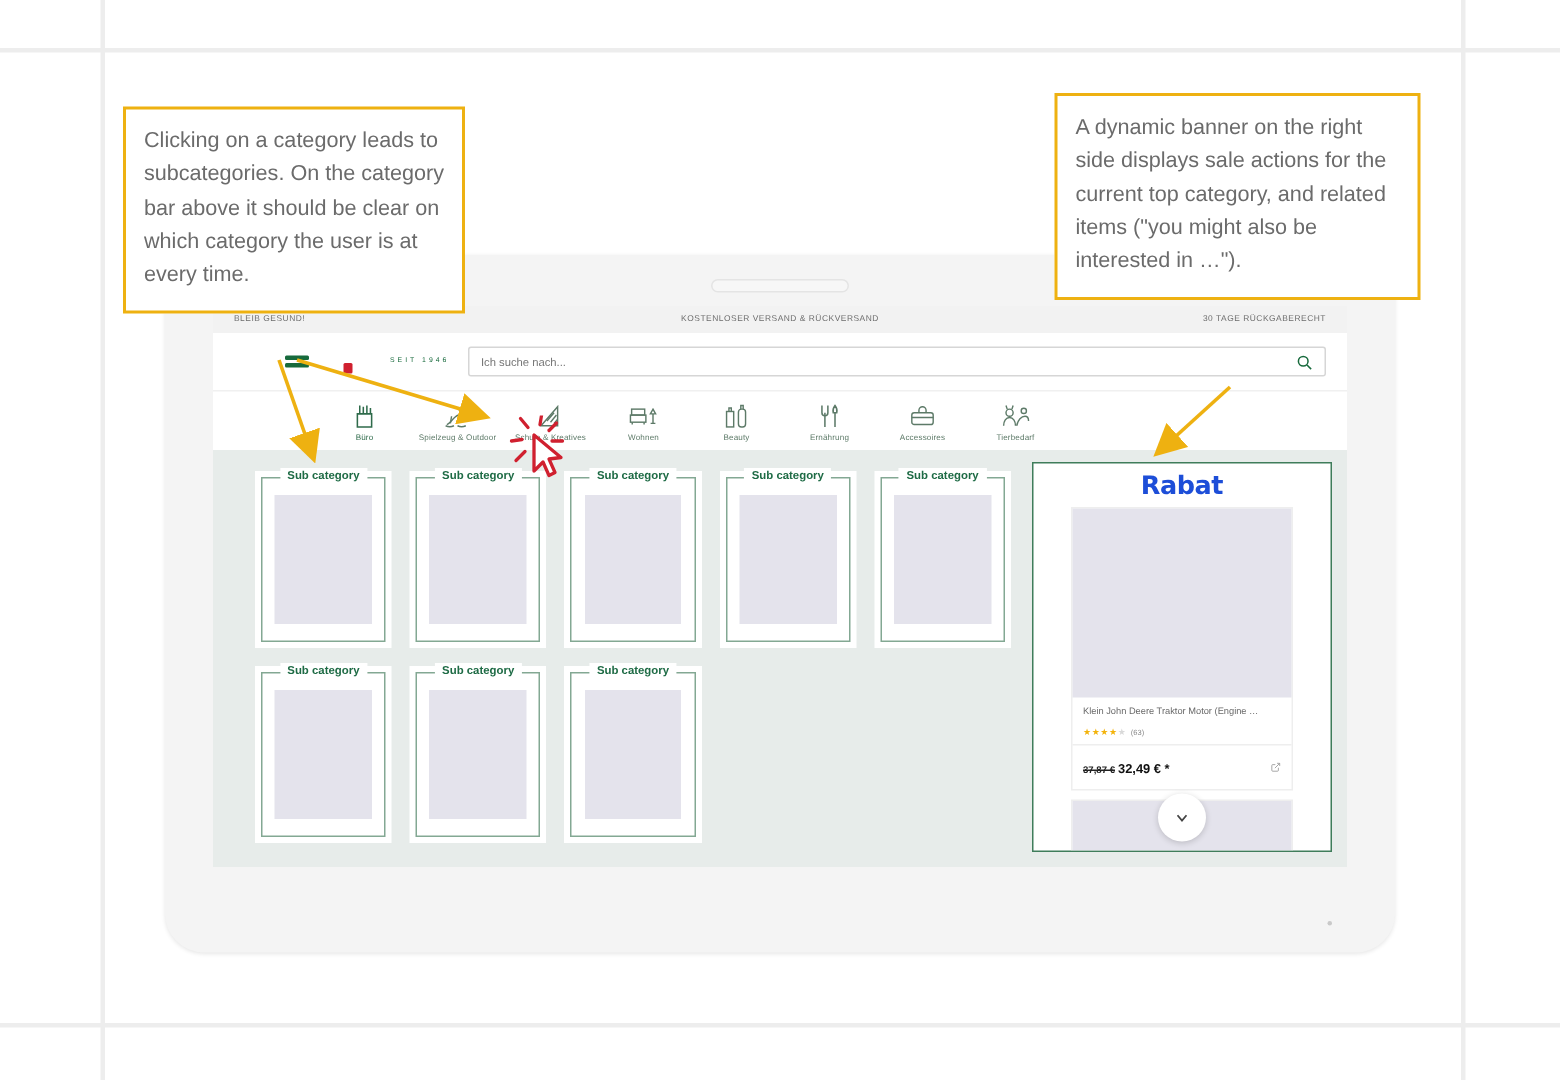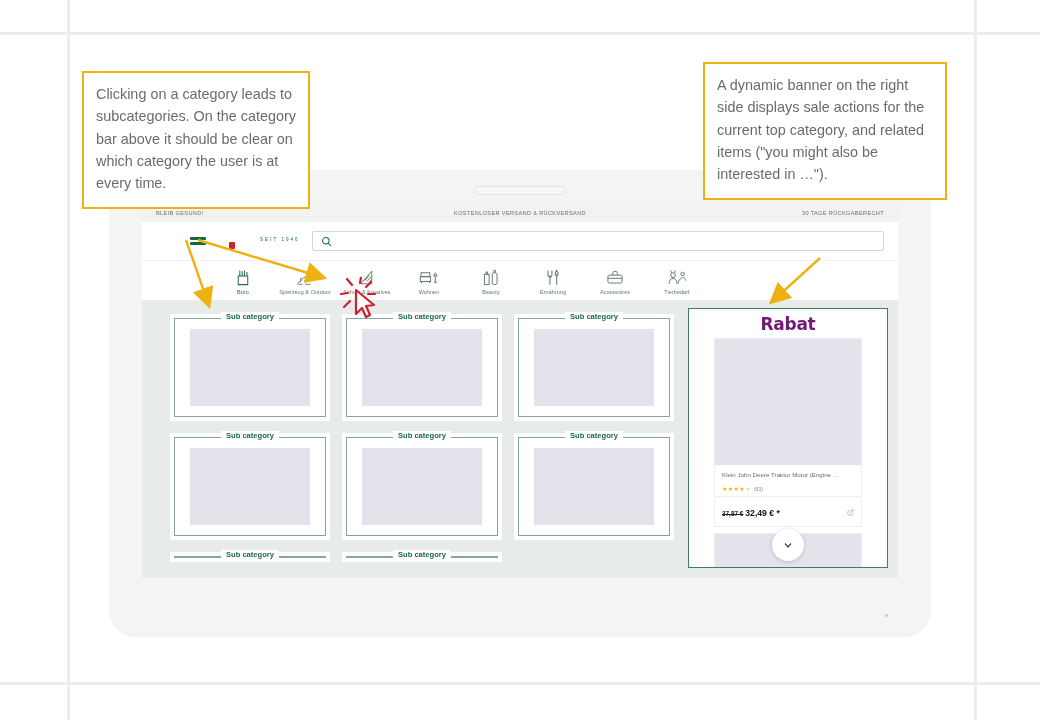--- a/index.html
+++ b/index.html
@@ -123,21 +123,21 @@
 
   
   #page-body {
     display: flex; gap: 0;
     height: 278px;
     background: #e7ecea;
     padding: 8px 10px 10px 10px;
   }
   #subcat-area {
     flex: 1; display: grid;
-    grid-template-columns: repeat(3, 1fr);
+    grid-template-columns: repeat(5, 1fr);
     grid-template-rows: repeat(2, 1fr);
     gap: 12px 12px;
     padding: 6px 14px 6px 18px;
   }
   .subcat {
     background: #ffffff;
     padding: 4px;
     display: flex; align-items: center; justify-content: center;
   }
   .subcat-inner {
@@ -158,21 +158,21 @@
     width: 200px; flex: none;
     border: 1.8px solid #3f7d5b;
     background: #ffffff;
     padding: 5px 7px 0 7px;
     display: flex; flex-direction: column;
     position: relative;
     overflow: hidden;
   }
   #banner-title {
     text-align: center; font-size: 17px; font-weight: bold;
-    color: #701a75; letter-spacing: -0.3px;
+    color: #1d4ed8; letter-spacing: -0.3px;
     font-family: "DejaVu Sans", sans-serif;
     margin-bottom: 4px;
   }
   #banner-scroll { flex: 1; position: relative; overflow: hidden; padding: 0 18px; }
   .prod-card {
     background: #ffffff;
     border: 1px solid #eeeeee;
     margin-bottom: 6px;
   }
   .prod-img { width: 100%; height: 126px; background: #e4e3ec; }
@@ -242,20 +242,21 @@
       <div id="site-header">
         <div id="burger">
           <i></i>
             <i></i>
         </div>
         <div id="logo">
           <div id="logo-mark"></div>
           <div id="logo-sub">SEIT 1946</div>
         </div>
         <div id="search-wrap">
+          <input id="search-input" type="text" placeholder="Ich suche nach..." style="">
           <span id="search-icon">
             <svg width="11" height="11" viewBox="0 0 24 24" fill="none" stroke="#176a3c" stroke-width="2.2">
               <circle cx="10.5" cy="10.5" r="7"></circle>
                 <line x1="16" y1="16" x2="22" y2="22"></line>
             </svg>
           </span>
         </div>
       </div>
 
       <div id="cat-nav">

